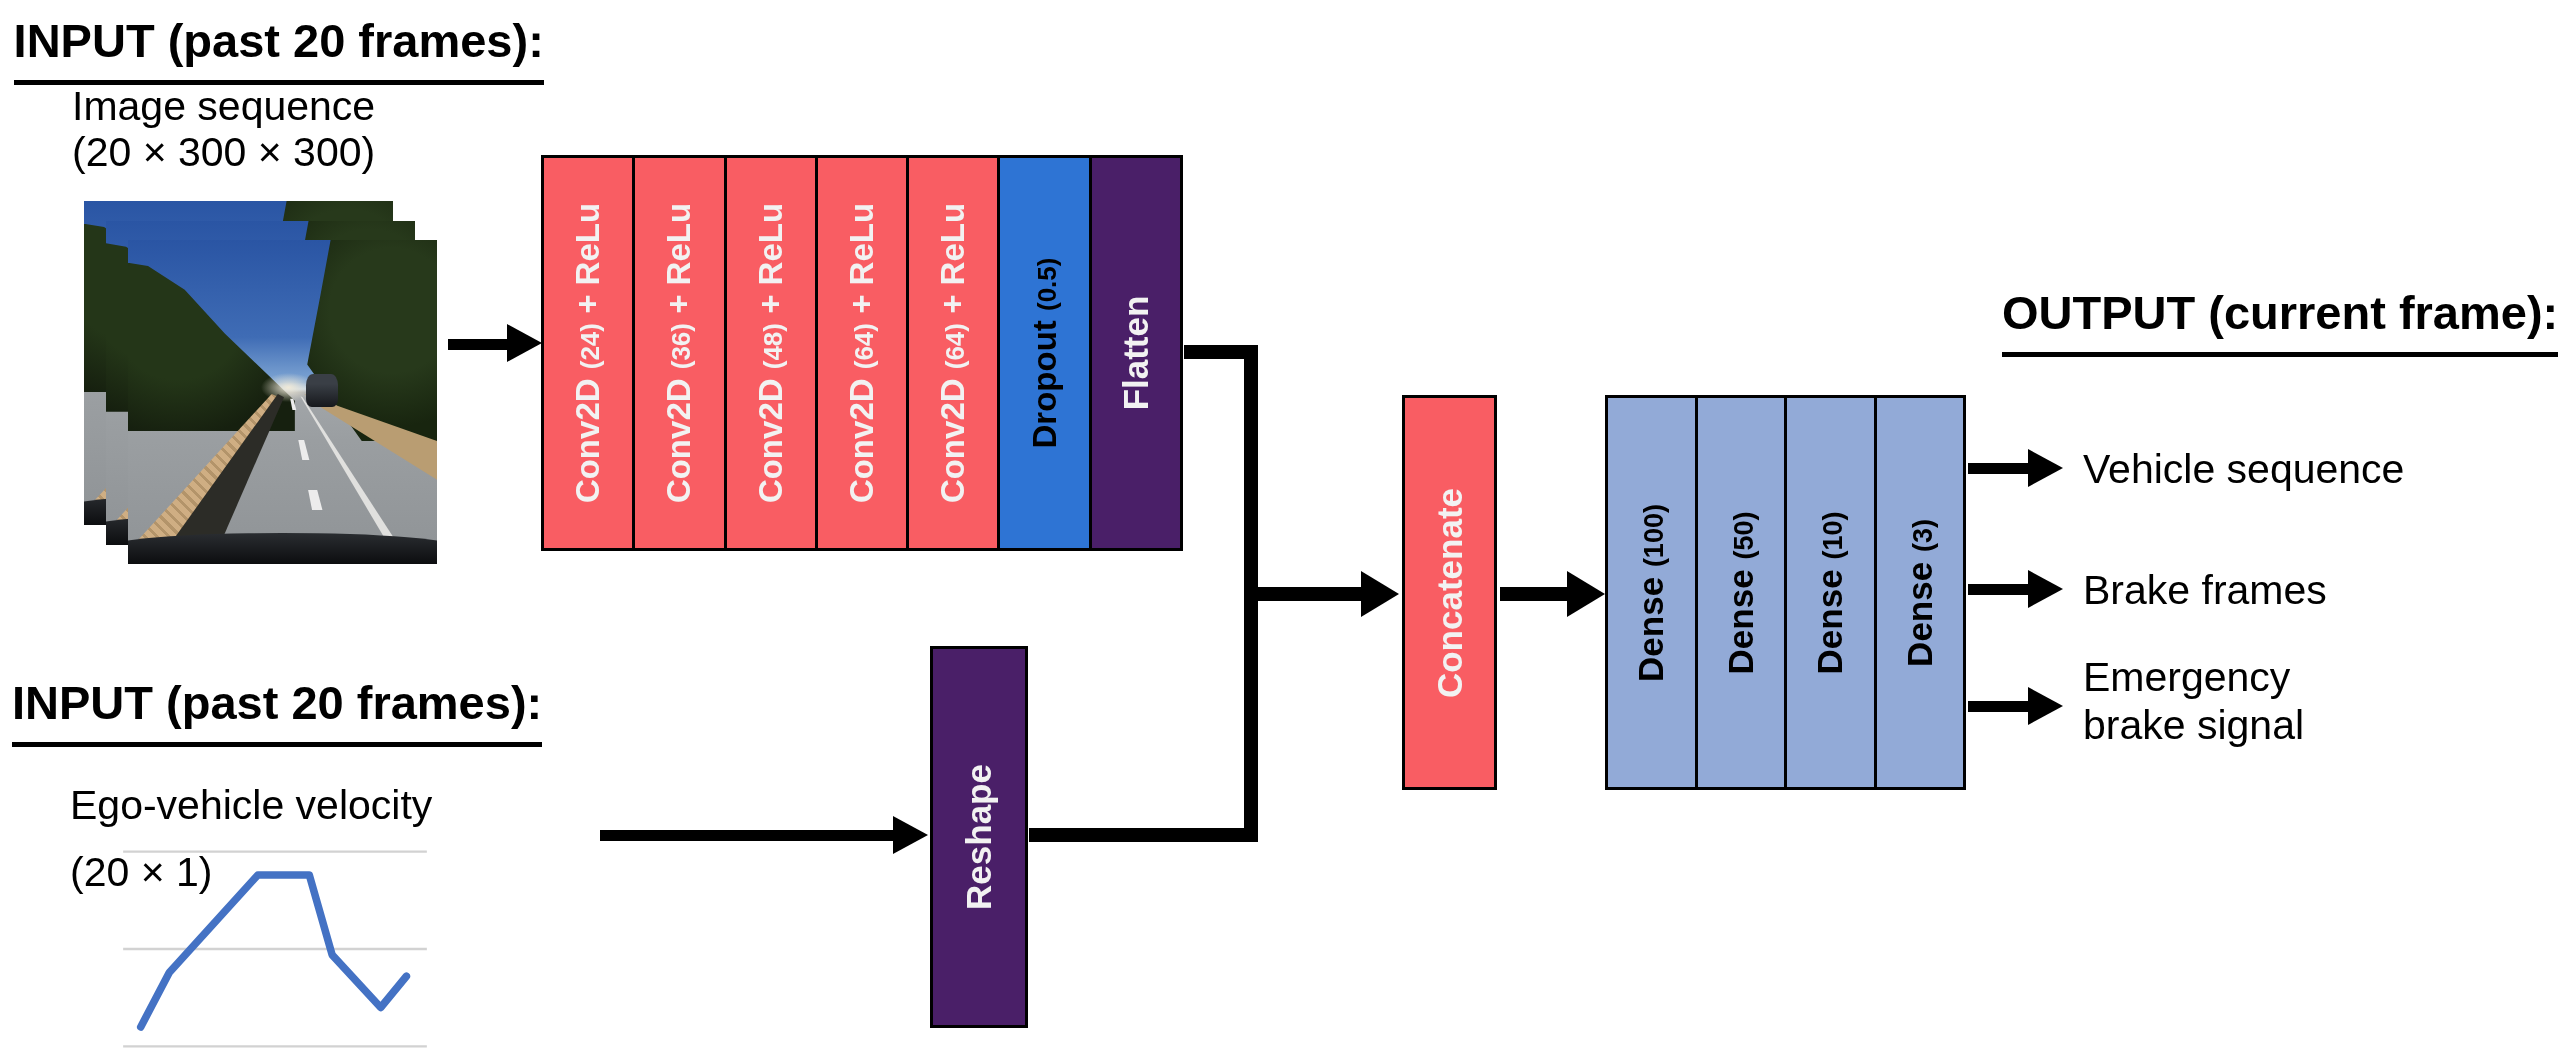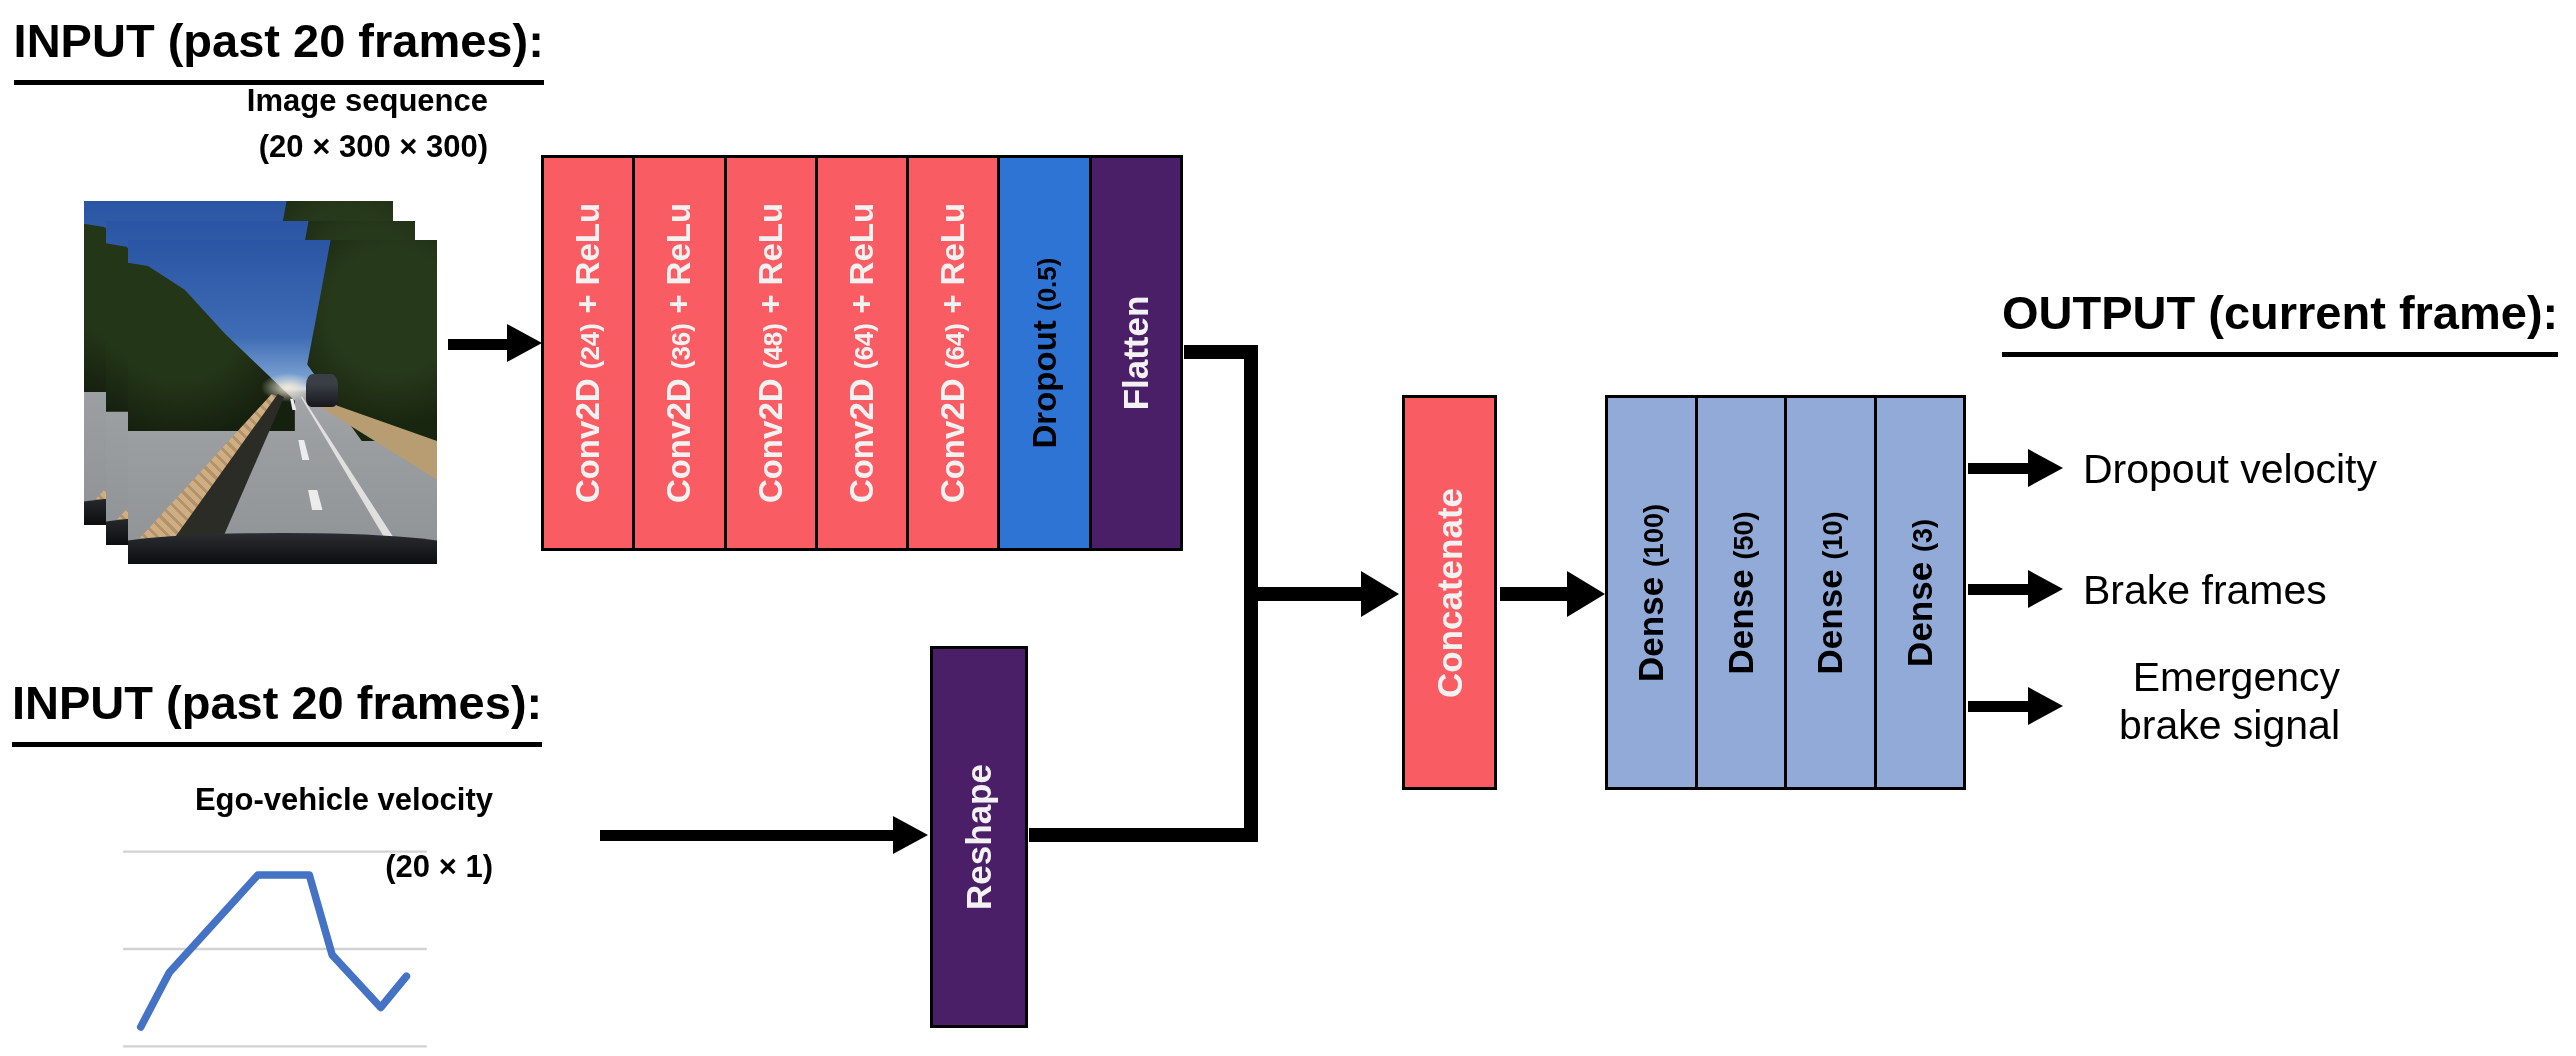--- a/index.html
+++ b/index.html
@@ -5,29 +5,29 @@
   html,body{margin:0;padding:0;background:#fff;}
   #stage{position:relative;width:2576px;height:1057px;background:#fff;overflow:hidden;
          font-family:"Liberation Sans",sans-serif;color:#000;}
 
   
   .title{position:absolute;font-size:47px;font-weight:bold;line-height:1.12;white-space:nowrap;
          border-bottom:5.3px solid #000;padding-bottom:12px;}
   #title-img{left:13.6px;top:15px;}
   #title-vel{left:12px;top:677px;}
   #title-out{left:2002px;top:287px;}
-  .caption{position:absolute;font-size:31px;line-height:1.2;text-align:right;font-weight:bold;}
+  .caption{position:absolute;font-size:41px;line-height:1.2;text-align:left;}
   #cap-img-1{left:72px;top:82px;width:416px;}
   #cap-img-2{left:72px;top:128px;width:416px;}
   #cap-vel-1{left:70px;top:769px;width:423px;margin-top:12px;}
   #cap-vel-2{left:70px;top:848px;width:423px;}
   .outlabel{position:absolute;font-size:41px;line-height:48px;}
   #out-label-0{left:2083px;top:445px;}
   #out-label-1{left:2083px;top:566px;}
-  #out-label-2{left:2083px;top:653px;width:257px;text-align:right;}
+  #out-label-2{left:2083px;top:653px;width:257px;}
 
   
   #cnn{position:absolute;left:541px;top:155px;width:642px;height:396px;display:flex;
        border:3px solid #000;box-sizing:border-box;}
   #dense{position:absolute;left:1605px;top:395px;width:361px;height:395px;display:flex;
        border:3px solid #000;box-sizing:border-box;}
   .layer{position:relative;flex:1;border-right:3px solid #000;box-sizing:border-box;}
   .layer:last-child{border-right:none;}
   .red{background:var(--conv-red);}
   .blue{background:var(--dropout-blue);}
@@ -228,21 +228,21 @@
     </div>
     <div class="layer periwinkle">
       <div class="vlabel"><span>Dense</span> <span class="sm">(3)</span></div>
     </div>
   </div>
 
   <div class="title" id="title-out">OUTPUT (current frame):</div>
 
   <div class="hline" id="o0-shaft"></div>
   <div class="head small" id="o0-head"></div>
-  <div class="outlabel" id="out-label-0">Dropout velocity</div>
+  <div class="outlabel" id="out-label-0">Vehicle sequence</div>
 
   <div class="hline" id="o1-shaft"></div>
   <div class="head small" id="o1-head"></div>
   <div class="outlabel" id="out-label-1">Brake frames</div>
 
   <div class="hline" id="o2-shaft"></div>
   <div class="head small" id="o2-head"></div>
   <div class="outlabel" id="out-label-2">Emergency brake signal</div>
 
 </div>

